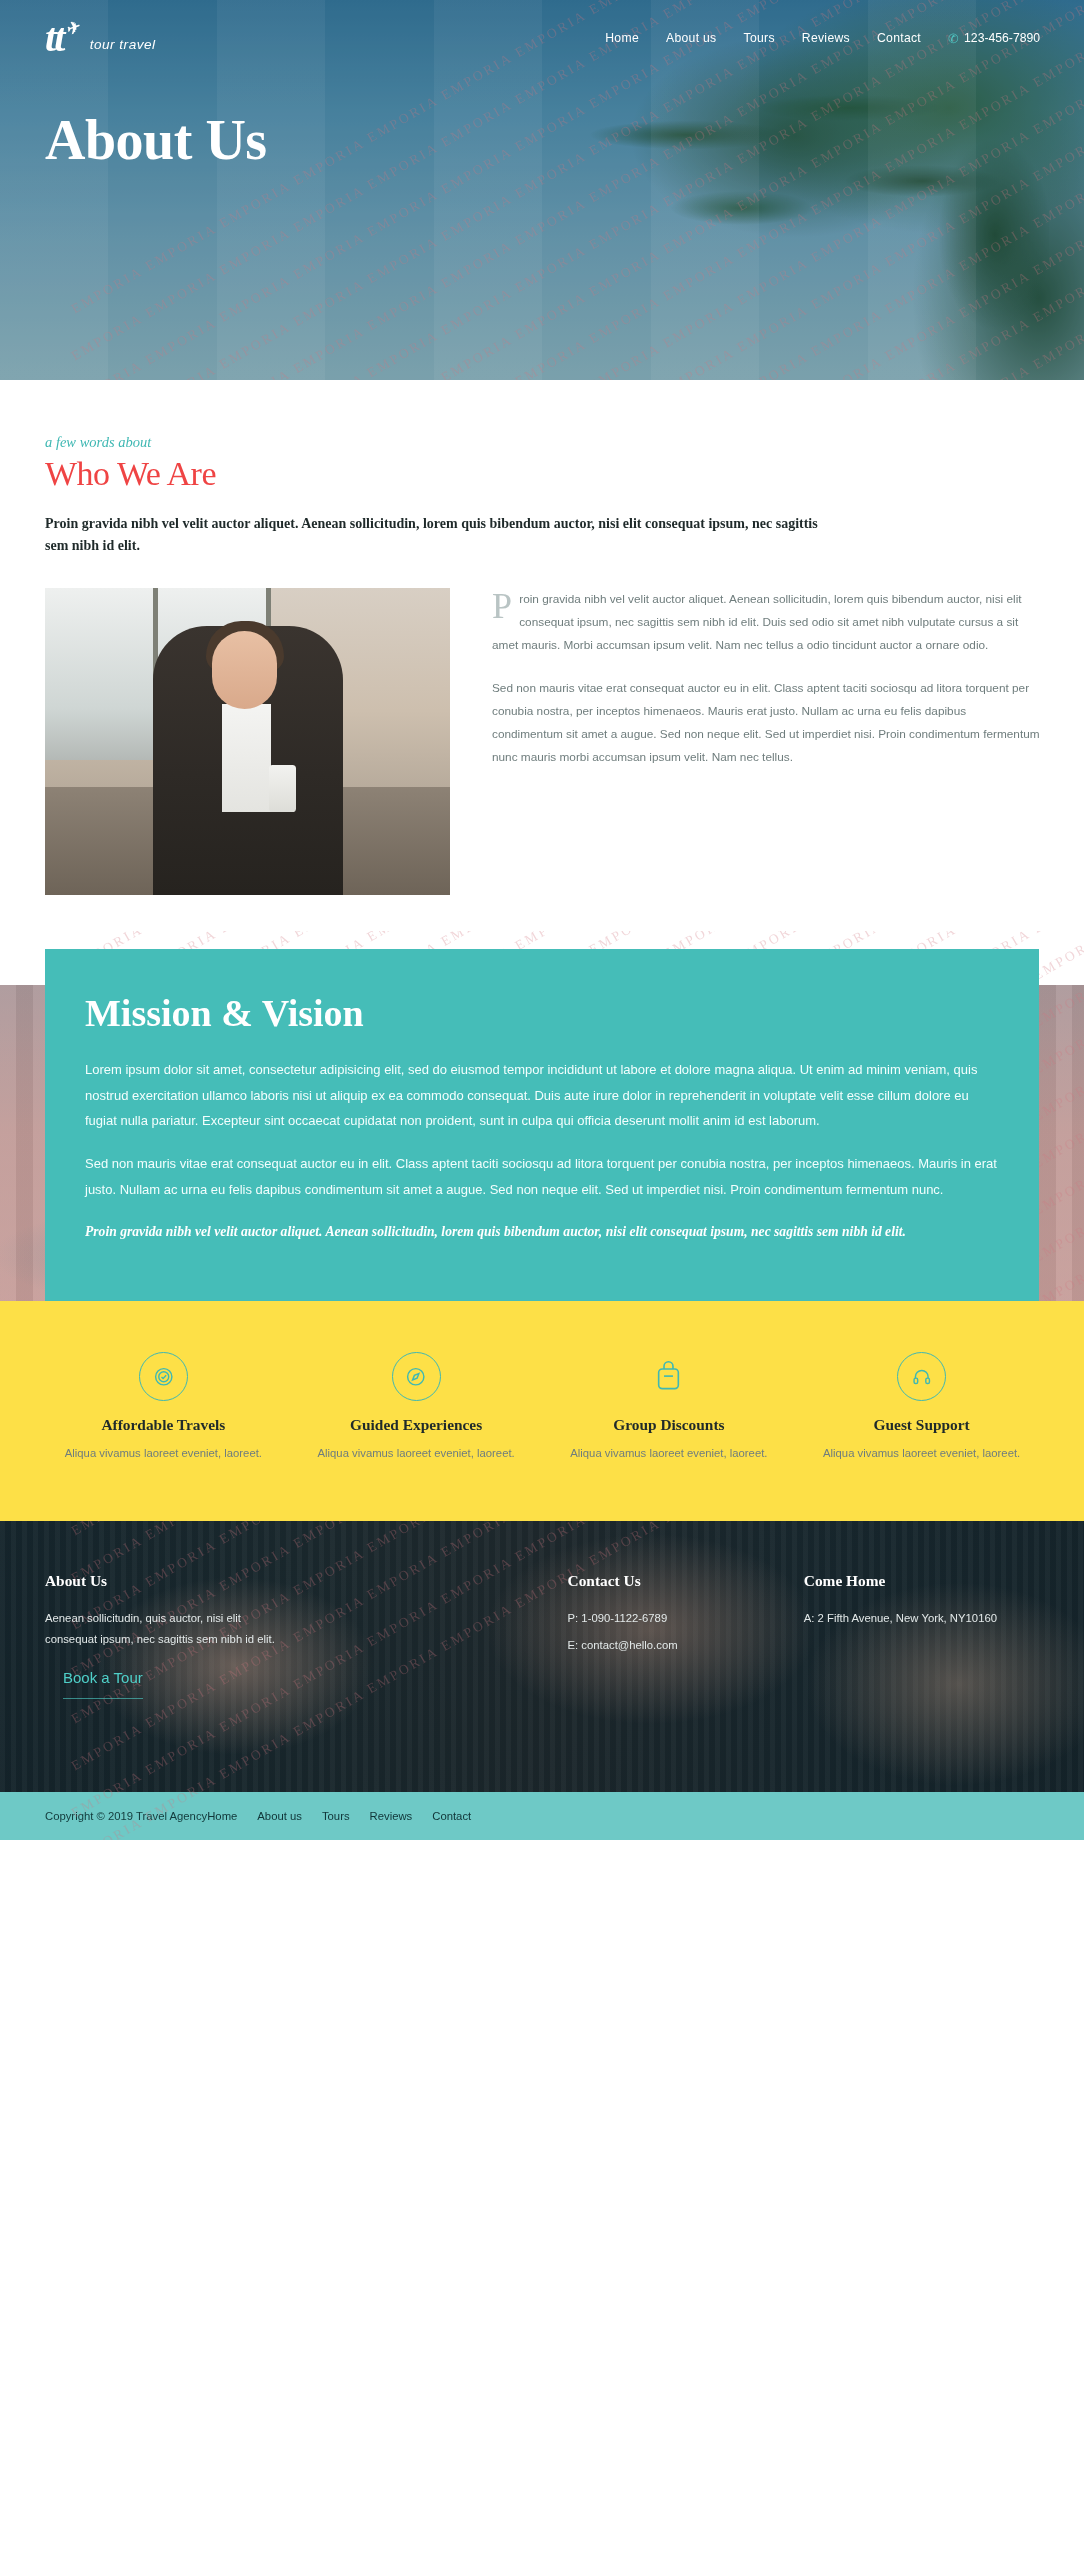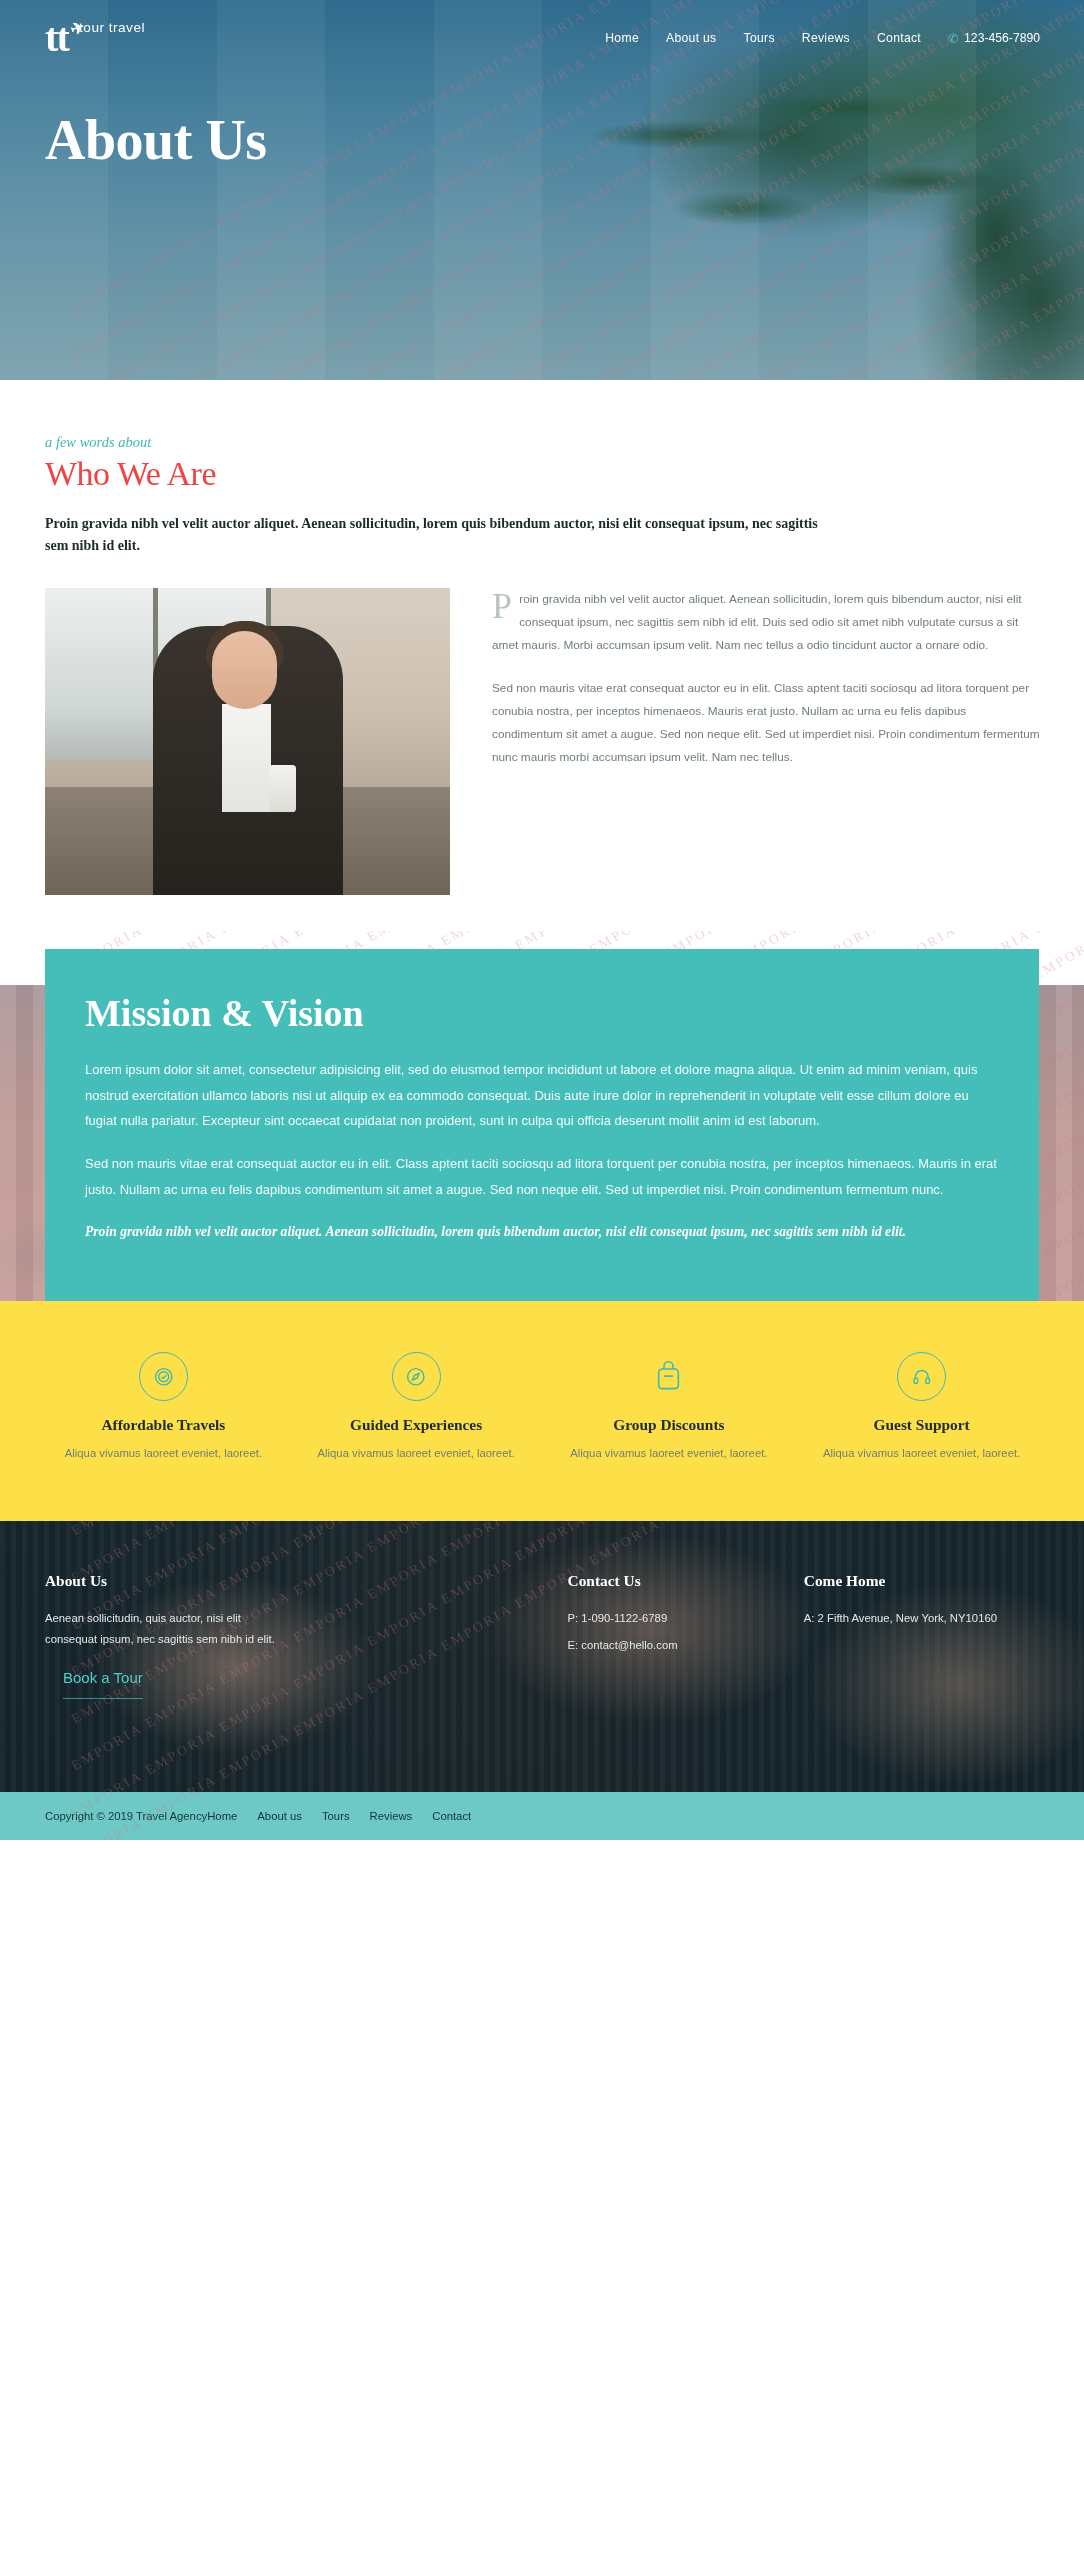--- a/index.html
+++ b/index.html
@@ -44,21 +44,21 @@
       rgba(255,255,255,0.05) 0px, rgba(255,255,255,0.05) 108px,
       rgba(255,255,255,0.00) 108px, rgba(255,255,255,0.00) 217px);
   }
   .hero-tint { position:absolute; inset:0; background: rgba(50,95,120,0.22); }
 
   .nav {
     position: relative; z-index: 5;
     display: flex; align-items: center; justify-content: space-between;
     padding: 20px 45px 0 45px;
   }
-  .logo { display: flex; align-items: flex-start; gap: 11px; }
+  .logo { display: flex; align-items: flex-end; gap: 26px; font-style: italic; }
   .logo-mark {
     font-family: "Liberation Serif", serif;
     font-size: 40px; font-weight: bold; color: #fff; line-height: 0.9;
     letter-spacing: -1.8px; position: relative;
   }
   .logo-plane { position: absolute; right: -14.5px; top: 1.8px; font-size: 16.3px; transform: rotate(-20deg); }
   .logo-text { color:#fff; font-size: 13.6px; letter-spacing: 0.5px; padding-bottom: 4.5px; }
   .nav-links { display: flex; align-items: center; gap: 27px; }
   .nav-links a {
     color: #ffffff; text-decoration: none; font-size: 12.2px; letter-spacing: 0.3px;

